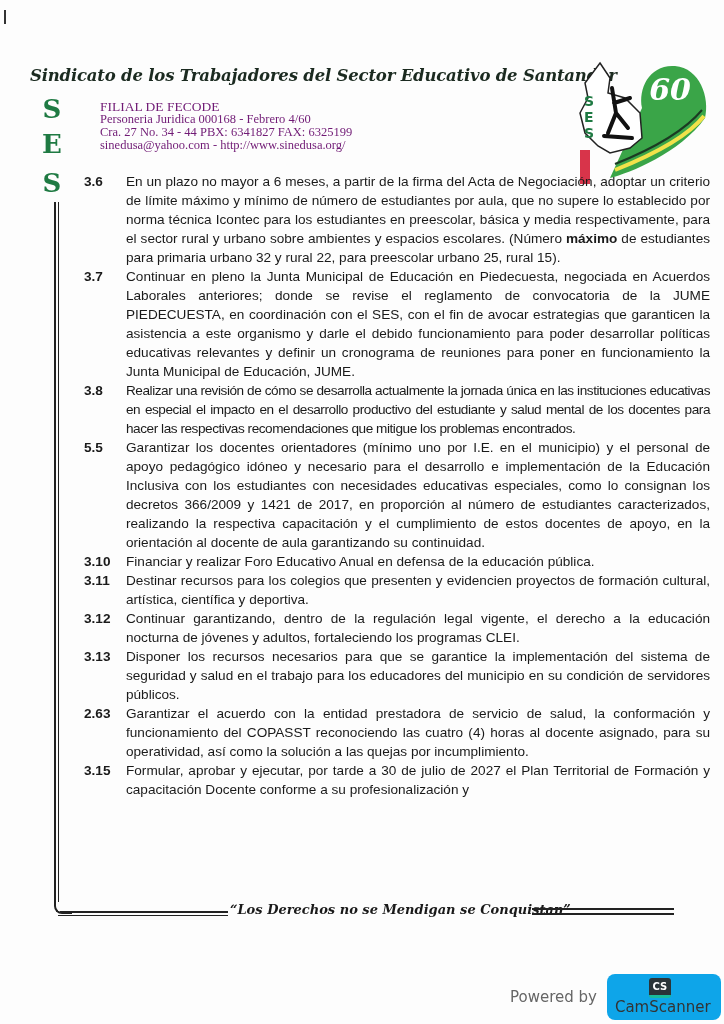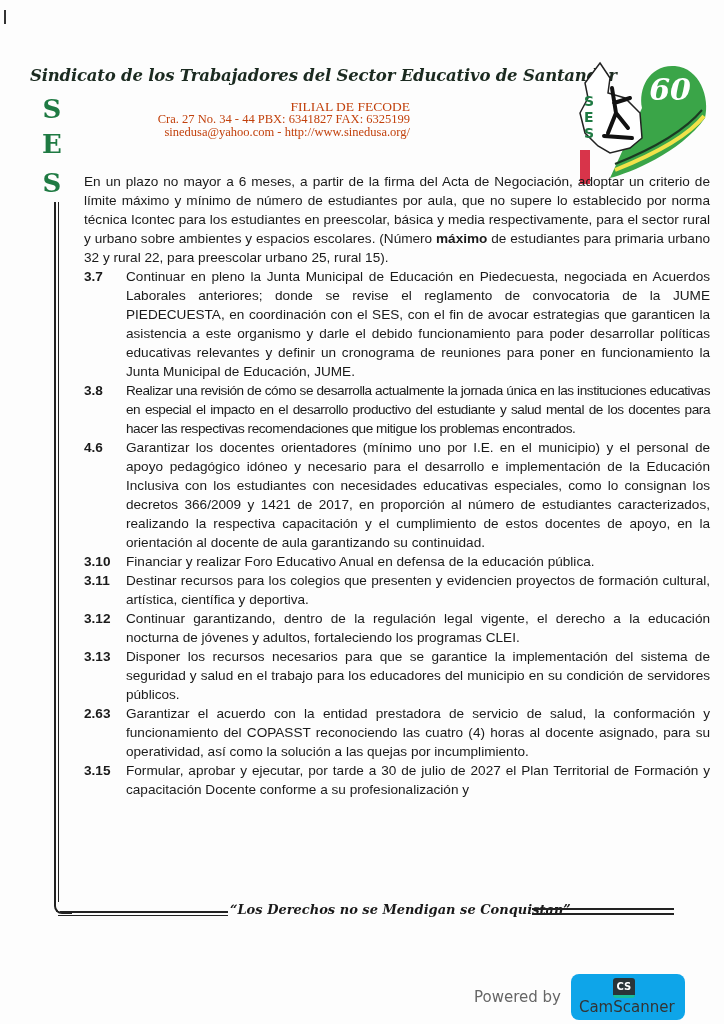--- a/index.html
+++ b/index.html
@@ -12,22 +12,22 @@
     position:absolute; left:30px; top:66px; width:520px;
     font-family:"DejaVu Serif", serif; font-style:italic; font-weight:bold;
     font-size:16.5px; color:#1b2a20; letter-spacing:-0.2px; white-space:nowrap;
   }
   .ses-letter {
     position:absolute; left:37px; width:30px; text-align:center;
     font-family:"DejaVu Serif", serif; font-weight:bold; font-size:26px; color:#1f7a43;
   }
   .ses-s1 { top:94px; } .ses-e { top:129px; } .ses-s2 { top:168px; }
   .header-block {
-    position:absolute; left:100px; top:100px; width:310px; text-align:right;
-    font-family:"Liberation Serif", serif; color:#c2410c; line-height:13px;
+    position:absolute; left:100px; top:100px; width:310px; text-align:left;
+    font-family:"Liberation Serif", serif; color:#701a75; line-height:13px;
   }
   .header-block .fil { font-size:13.5px; }
   .header-block .ln { font-size:12.5px; }
   .logo { position:absolute; left:570px; top:58px; width:140px; height:130px; }
   .vline { position:absolute; left:54px; top:202px; width:2px; height:700px; background:#222; }
   .vline2 { position:absolute; left:58px; top:202px; width:1px; height:700px; background:#222; }
   .content {
     position:absolute; left:84px; top:172px; width:626px;
     font-family:"Liberation Sans", sans-serif; font-size:13.6px; line-height:19px; color:#1a1a1a;
   }
@@ -41,21 +41,21 @@
   }
   .footer-line-left { position:absolute; left:60px; top:911px; width:168px; height:2px; background:#222; }
   .footer-line-left2 { position:absolute; left:58px; top:915px; width:170px; height:1px; background:#222; }
   .motto {
     position:absolute; left:230px; top:902px; width:300px; text-align:center;
     font-family:"DejaVu Serif", serif; font-style:italic; font-weight:bold; font-size:13px; color:#1a1a1a; white-space:nowrap;
   }
   .footer-line-right { position:absolute; left:532px; top:908px; width:142px; height:2px; background:#222; }
   .footer-line-right2 { position:absolute; left:532px; top:913px; width:142px; height:2px; background:#222; }
   .cs-badge {
-    position:absolute; left:474px; top:980px; height:34px; display:flex; align-items:center;
+    position:absolute; left:510px; top:980px; height:34px; display:flex; align-items:center;
     font-family:"DejaVu Sans", sans-serif; font-size:15px; color:#666;
   }
   .cs-pill {
     margin-left:10px; background:#0ea5e9; border-radius:8px; padding:4px 10px 4px 8px; display:flex; align-items:center; color:#333;flex-direction:column;
   }
   .cs-icon {
     width:22px; height:20px; background:#2a3438; color:#fff; font-size:10px; font-weight:bold; border-radius:3px;
     display:flex; align-items:center; justify-content:center; margin-right:6px; border-bottom:3px solid #19bc9c; box-sizing:border-box;
   }
 </style>
@@ -65,20 +65,21 @@
 <div class="page-mark"></div>
 
 <div class="org-title">Sindicato de los Trabajadores del Sector Educativo de Santander</div>
 
 <div class="ses-letter ses-s1">S</div>
 <div class="ses-letter ses-e">E</div>
 <div class="ses-letter ses-s2">S</div>
 
 <div class="header-block">
   <div class="fil">FILIAL DE FECODE</div>
+  <div class="ln">Personeria Juridica 000168 - Febrero 4/60</div>
   <div class="ln">Cra. 27 No. 34 - 44 PBX: 6341827 FAX: 6325199</div>
   <div class="ln">sinedusa@yahoo.com - http://www.sinedusa.org/</div>
 </div>
 
 <svg class="logo" viewBox="0 0 140 130">
   <path d="M40 120 C60 115 110 95 135 60 C140 40 130 10 105 8 C80 6 68 30 72 50 L40 120 Z" fill="#3aa548"></path>
   <path d="M45 112 C75 100 115 82 134 58" stroke="#f1e24a" stroke-width="4" fill="none"></path>
   <path d="M45 106 C75 94 112 76 132 52" stroke="#1b3a22" stroke-width="2" fill="none"></path>
   <path d="M30 5 L40 20 L38 35 L55 40 L70 55 L72 80 L60 90 L40 95 L28 88 L15 75 L10 55 L18 40 L15 25 Z" fill="#fff" stroke="#222" stroke-width="1.5"></path>
   <rect x="10" y="92" width="10" height="34" fill="#d8344a"></rect>
@@ -87,32 +88,33 @@
   <text x="14" y="64" font-family="DejaVu Sans, sans-serif" font-weight="bold" font-size="14" fill="#1f7a43">E</text>
   <text x="14" y="80" font-family="DejaVu Sans, sans-serif" font-weight="bold" font-size="14" fill="#1f7a43">S</text>
   <path d="M42 30 L46 55 L38 75 M46 55 L58 70 M44 45 L60 40 M34 78 L62 80" stroke="#111" stroke-width="4" fill="none" stroke-linecap="round"></path>
 </svg>
 
 <div class="vline"></div>
 <div class="vline2"></div>
 
 <div class="content">
   <div class="item">
+    <span class="num">3.6</span>
     <span class="txt"><span>En un plazo no mayor a 6 meses, a partir de la firma del Acta de Negociación, adoptar un criterio de límite máximo y mínimo de número de estudiantes por aula, que no supere lo establecido por norma técnica Icontec para los estudiantes en preescolar, básica y media respectivamente, para el sector rural y urbano sobre ambientes y espacios escolares. (Número </span><b>máximo</b><span> de estudiantes para primaria urbano 32 y rural 22, para preescolar urbano 25, rural 15).</span></span>
   </div>
   <div class="item">
     <span class="num">3.7</span>
     <span class="txt">Continuar en pleno la Junta Municipal de Educación en Piedecuesta, negociada en Acuerdos Laborales anteriores; donde se revise el reglamento de convocatoria de la JUME PIEDECUESTA, en coordinación con el SES, con el fin de avocar estrategias que garanticen la asistencia a este organismo y darle el debido funcionamiento para poder desarrollar políticas educativas relevantes y definir un cronograma de reuniones para poner en funcionamiento la Junta Municipal de Educación, JUME.</span>
   </div>
   <div class="item">
     <span class="num">3.8</span>
     <span class="txt tight">Realizar una revisión de cómo se desarrolla actualmente la jornada única en las instituciones educativas en especial el impacto en el desarrollo productivo del estudiante y salud mental de los docentes para hacer las respectivas recomendaciones que mitigue los problemas encontrados.</span>
   </div>
   <div class="item">
-    <span class="num">4.6</span>
+    <span class="num">5.5</span>
     <span class="txt">Garantizar los docentes orientadores (mínimo uno por I.E. en el municipio) y el personal de apoyo pedagógico idóneo y necesario para el desarrollo e implementación de la Educación Inclusiva con los estudiantes con necesidades educativas especiales, como lo consignan los decretos 366/2009 y 1421 de 2017, en proporción al número de estudiantes caracterizados, realizando la respectiva capacitación y el cumplimiento de estos docentes de apoyo, en la orientación al docente de aula garantizando su continuidad.</span>
   </div>
   <div class="item">
     <span class="num">3.10</span>
     <span class="txt">Financiar y realizar Foro Educativo Anual en defensa de la educación pública.</span>
   </div>
   <div class="item">
     <span class="num">3.11</span>
     <span class="txt">Destinar recursos para los colegios que presenten y evidencien proyectos de formación cultural, artística, científica y deportiva.</span>
   </div>

